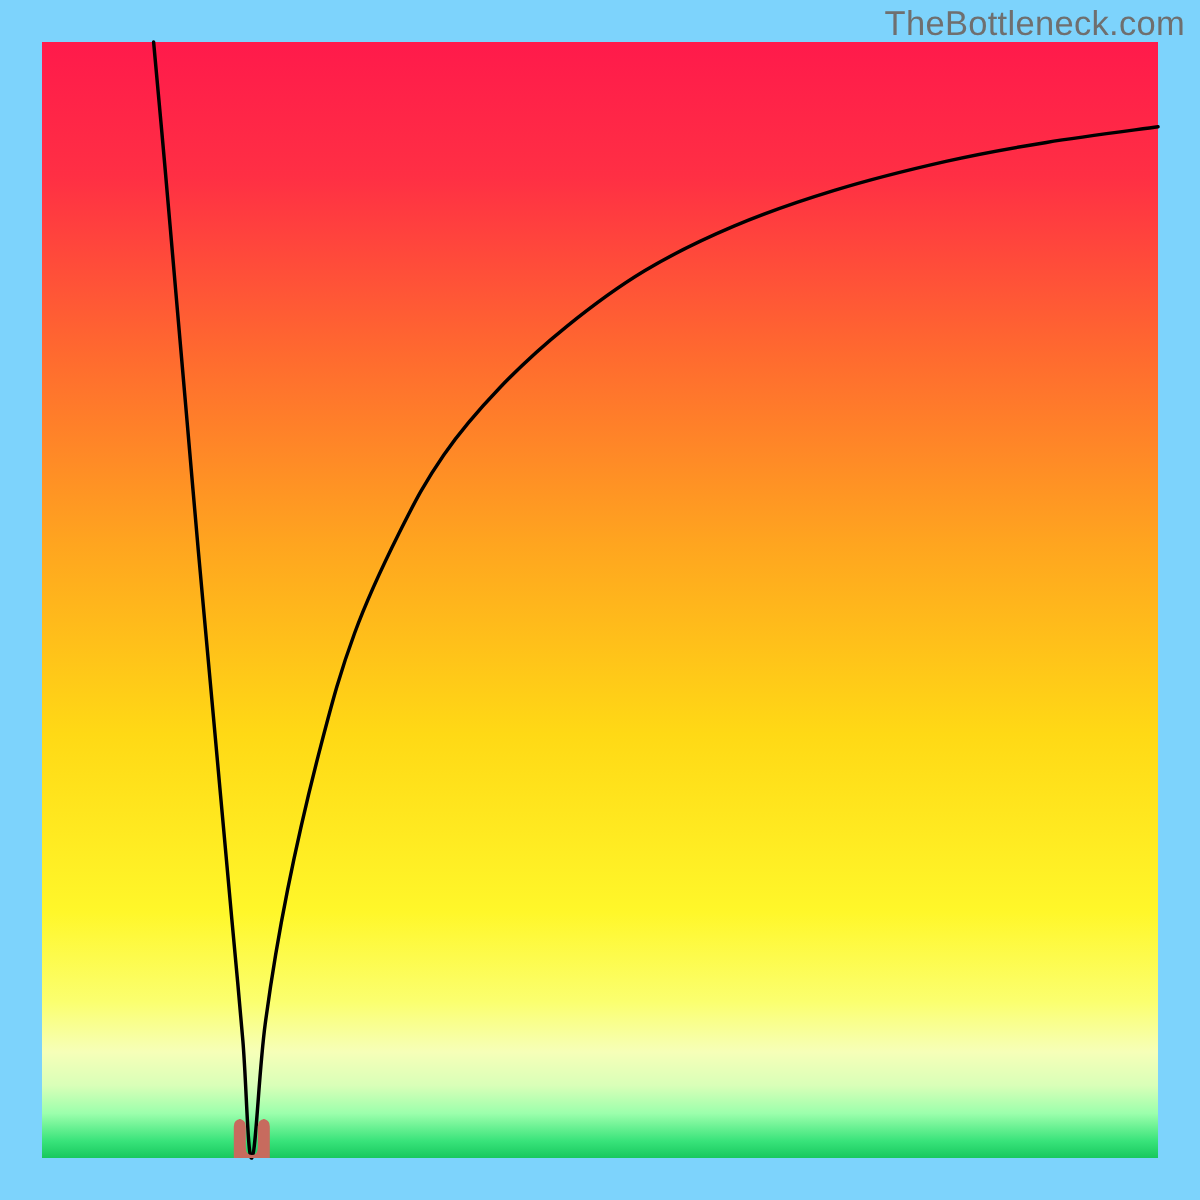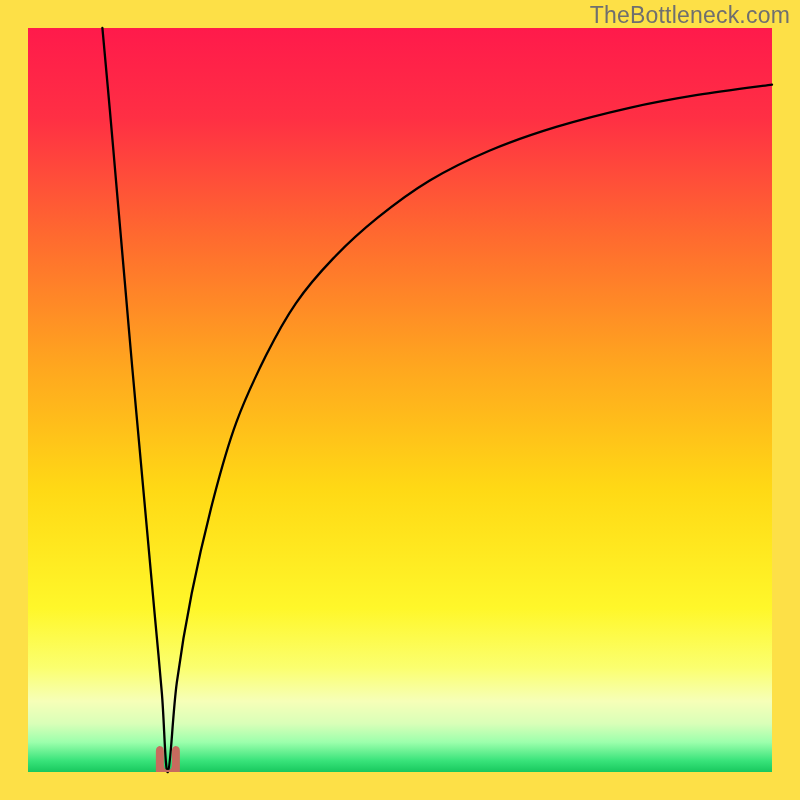--- a/index.html
+++ b/index.html
@@ -8,21 +8,21 @@
     width: 800px;
     height: 800px;
     background: #000;
     overflow: hidden;
     font-family: Arial, Helvetica, sans-serif;
   }
   .stage {
     position: relative;
     width: 800px;
     height: 800px;
-    background: #fde047;
+    background: #7dd3fc;
   }
   .watermark {
     position: absolute;
     top: 2px;
     right: 10px;
     color: #6f6f6f;
     font-size: 23px;
     font-weight: 500;
     letter-spacing: 0.2px;
     z-index: 10;

